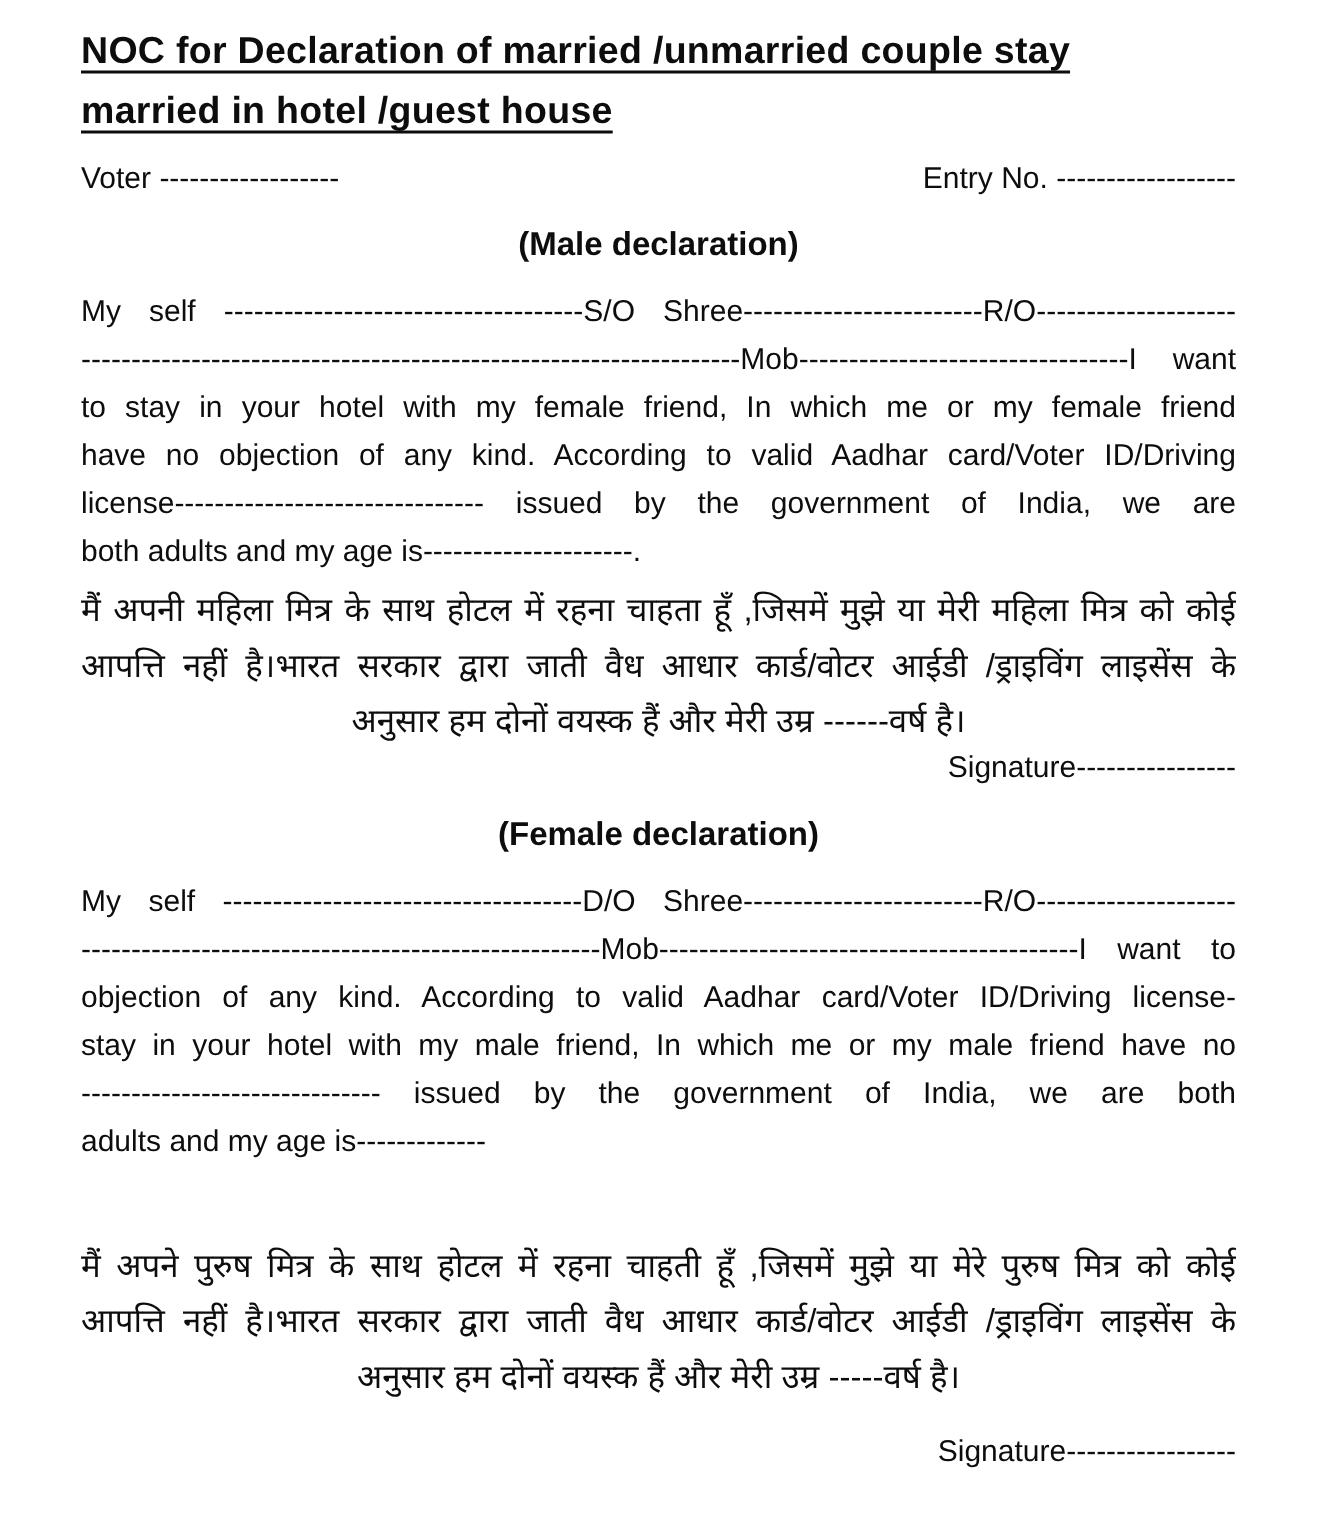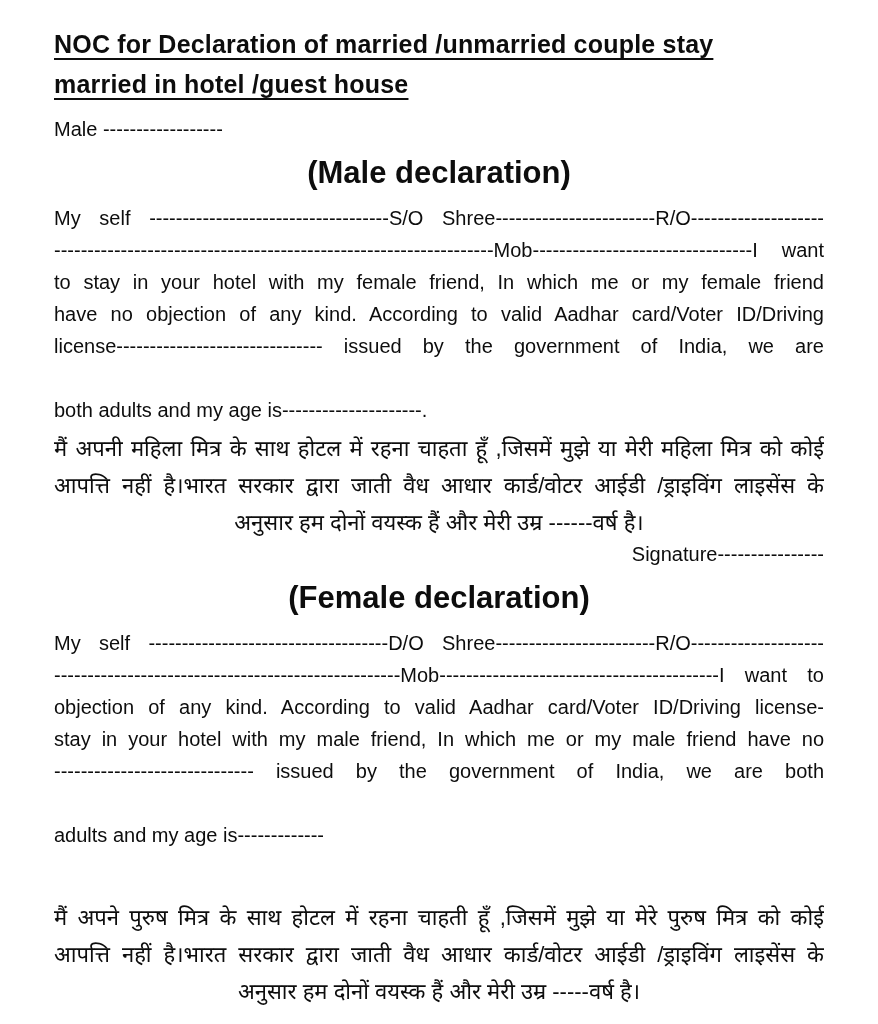--- a/index.html
+++ b/index.html
@@ -11,21 +11,21 @@
     width: 878px;
     height: 1024px;
     overflow: hidden;
     font-family: "Liberation Sans", "DejaVu Sans", sans-serif;
     color: #0d0d0d;
   }
   .page {
     box-sizing: border-box;
     width: 878px;
     height: 1024px;
-    padding: 24px 54px 0 54px;
+    padding: 14px 54px 0 54px;
   }
   .title {
     margin: 0 0 12px 0;
     font-size: 25px;
     font-weight: 700;
     line-height: 40px;
     letter-spacing: 0.2px;
   }
   .title span {
     display: block;
@@ -35,39 +35,38 @@
   }
   .meta-row {
     display: flex;
     justify-content: space-between;
     font-size: 20px;
     line-height: 26px;
   }
   .section-heading {
     margin: 16px 0 14px 0;
     text-align: center;
-    font-size: 31px;
+    font-size: 22px;
     font-weight: 700;
     line-height: 30px;
   }
   .para-en {
     font-size: 20px;
     line-height: 32px;
   }
   .jline {
     height: 32px;
     overflow: hidden;
     text-align: justify;
     text-align-last: justify;
   }
   .lline {
     height: 32px;
     overflow: hidden;
     text-align: left;
-    margin-top: 32px;
   }
   .para-hi {
     margin-top: 4px;
     font-size: 22px;
     line-height: 37px;
     height: 111px;
     overflow: hidden;
   }
   .hi-jline {
     height: 37px;
@@ -98,21 +97,22 @@
 <body>
 
 <div class="page">
 
   <h1 class="title">
     <span>NOC for Declaration of married /unmarried couple stay</span>
     <span>married in hotel /guest house</span>
   </h1>
 
   <div class="meta-row">
-    <span>Male ------------------</span>
+    <span>Voter ------------------</span>
+    <span>Entry No. ------------------</span>
   </div>
 
   <h2 class="section-heading">(Male declaration)</h2>
 
   <div class="para-en">
     <div class="jline">My self ------------------------------------S/O Shree------------------------R/O--------------------</div>
     <div class="jline">------------------------------------------------------------------Mob---------------------------------I want</div>
     <div class="jline">to stay in your hotel with my female friend, In which me or my female friend</div>
     <div class="jline">have no objection of any kind. According to valid Aadhar card/Voter ID/Driving</div>
     <div class="jline">license------------------------------- issued by the government of India, we are</div>

